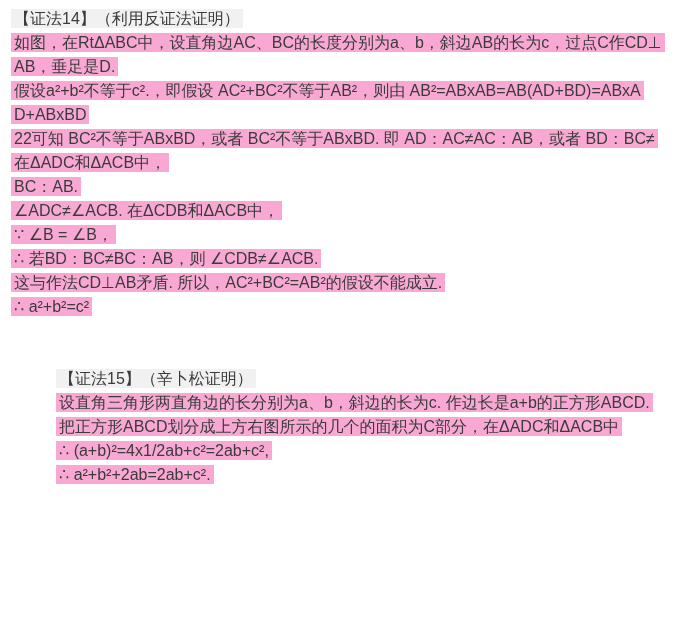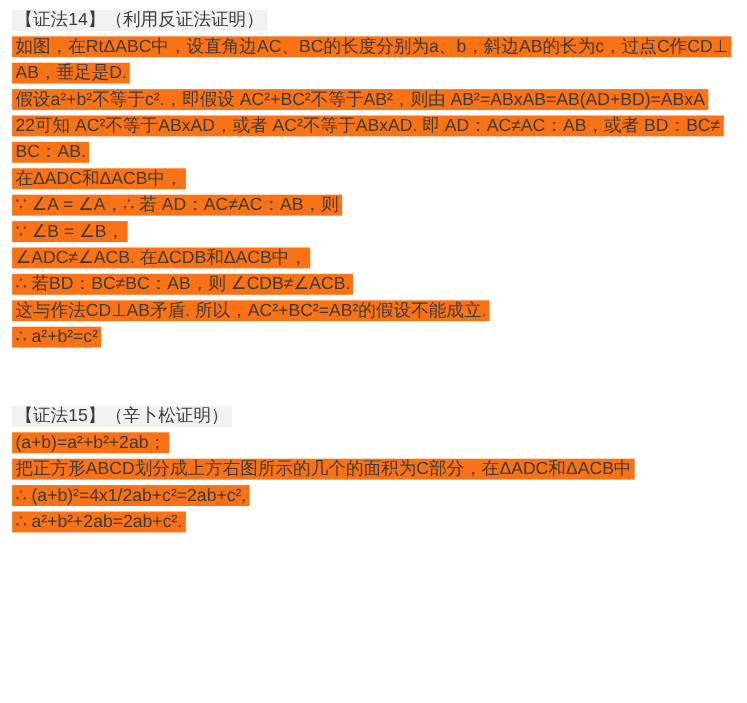--- a/index.html
+++ b/index.html
@@ -17,55 +17,56 @@
   }
   .doc {
     padding: 7px 0 0 11px;
     white-space: nowrap;
   }
   .section {
     margin: 0;
   }
   .section + .section {
     margin-top: 48px; 
+    margin-left: 45px;
   }
   .line {
     height: 24px;
     line-height: 24px;
   }
   .line .hl {
-    background: #f97316;
+    background: #f9a8d4;
     padding: 1px 3px 1px 3px;
   }
   .heading .hl {
     background: #f1f1f1;
   }
 </style>
 </head>
 <body>
 
 <div class="doc">
 
   <div class="section">
     <div class="line heading"><span class="hl">【证法14】（利用反证法证明）</span></div>
     <div class="line"><span class="hl">如图，在RtΔABC中，设直角边AC、BC的长度分别为a、b，斜边AB的长为c，过点C作CD⊥</span></div>
     <div class="line"><span class="hl">AB，垂足是D.</span></div>
     <div class="line"><span class="hl">假设a²+b²不等于c².，即假设 AC²+BC²不等于AB²，则由 AB²=ABxAB=AB(AD+BD)=ABxA</span></div>
-    <div class="line"><span class="hl">22可知 AC²不等于ABxAD，或者 AC²不等于ABxAD. 即 AD：AC≠AC：AB，或者 BD：BC≠</span></div>
+    <div class="line"><span class="hl">D+ABxBD</span></div>
+    <div class="line"><span class="hl">22可知 BC²不等于ABxBD，或者 BC²不等于ABxBD. 即 AD：AC≠AC：AB，或者 BD：BC≠</span></div>
+    <div class="line"><span class="hl">在ΔADC和ΔACB中，</span></div>
     <div class="line"><span class="hl">BC：AB.</span></div>
-    <div class="line"><span class="hl">在ΔADC和ΔACB中，</span></div>
-    <div class="line"><span class="hl">∵ ∠A = ∠A，∴ 若 AD：AC≠AC：AB，则</span></div>
+    <div class="line"><span class="hl">∠ADC≠∠ACB. 在ΔCDB和ΔACB中，</span></div>
     <div class="line"><span class="hl">∵ ∠B = ∠B，</span></div>
-    <div class="line"><span class="hl">∠ADC≠∠ACB. 在ΔCDB和ΔACB中，</span></div>
     <div class="line"><span class="hl">∴ 若BD：BC≠BC：AB，则 ∠CDB≠∠ACB.</span></div>
     <div class="line"><span class="hl">这与作法CD⊥AB矛盾. 所以，AC²+BC²=AB²的假设不能成立.</span></div>
     <div class="line"><span class="hl">∴ a²+b²=c²</span></div>
   </div>
 
   <div class="section">
     <div class="line heading"><span class="hl">【证法15】（辛卜松证明）</span></div>
-    <div class="line"><span class="hl">(a+b)=a²+b²+2ab；</span></div>
+    <div class="line"><span class="hl">设直角三角形两直角边的长分别为a、b，斜边的长为c. 作边长是a+b的正方形ABCD.</span></div>
     <div class="line"><span class="hl">把正方形ABCD划分成上方右图所示的几个的面积为C部分，在ΔADC和ΔACB中</span></div>
     <div class="line"><span class="hl">∴ (a+b)²=4x1/2ab+c²=2ab+c²,</span></div>
     <div class="line"><span class="hl">∴ a²+b²+2ab=2ab+c².</span></div>
   </div>
 
 </div>
 
 </body></html>

